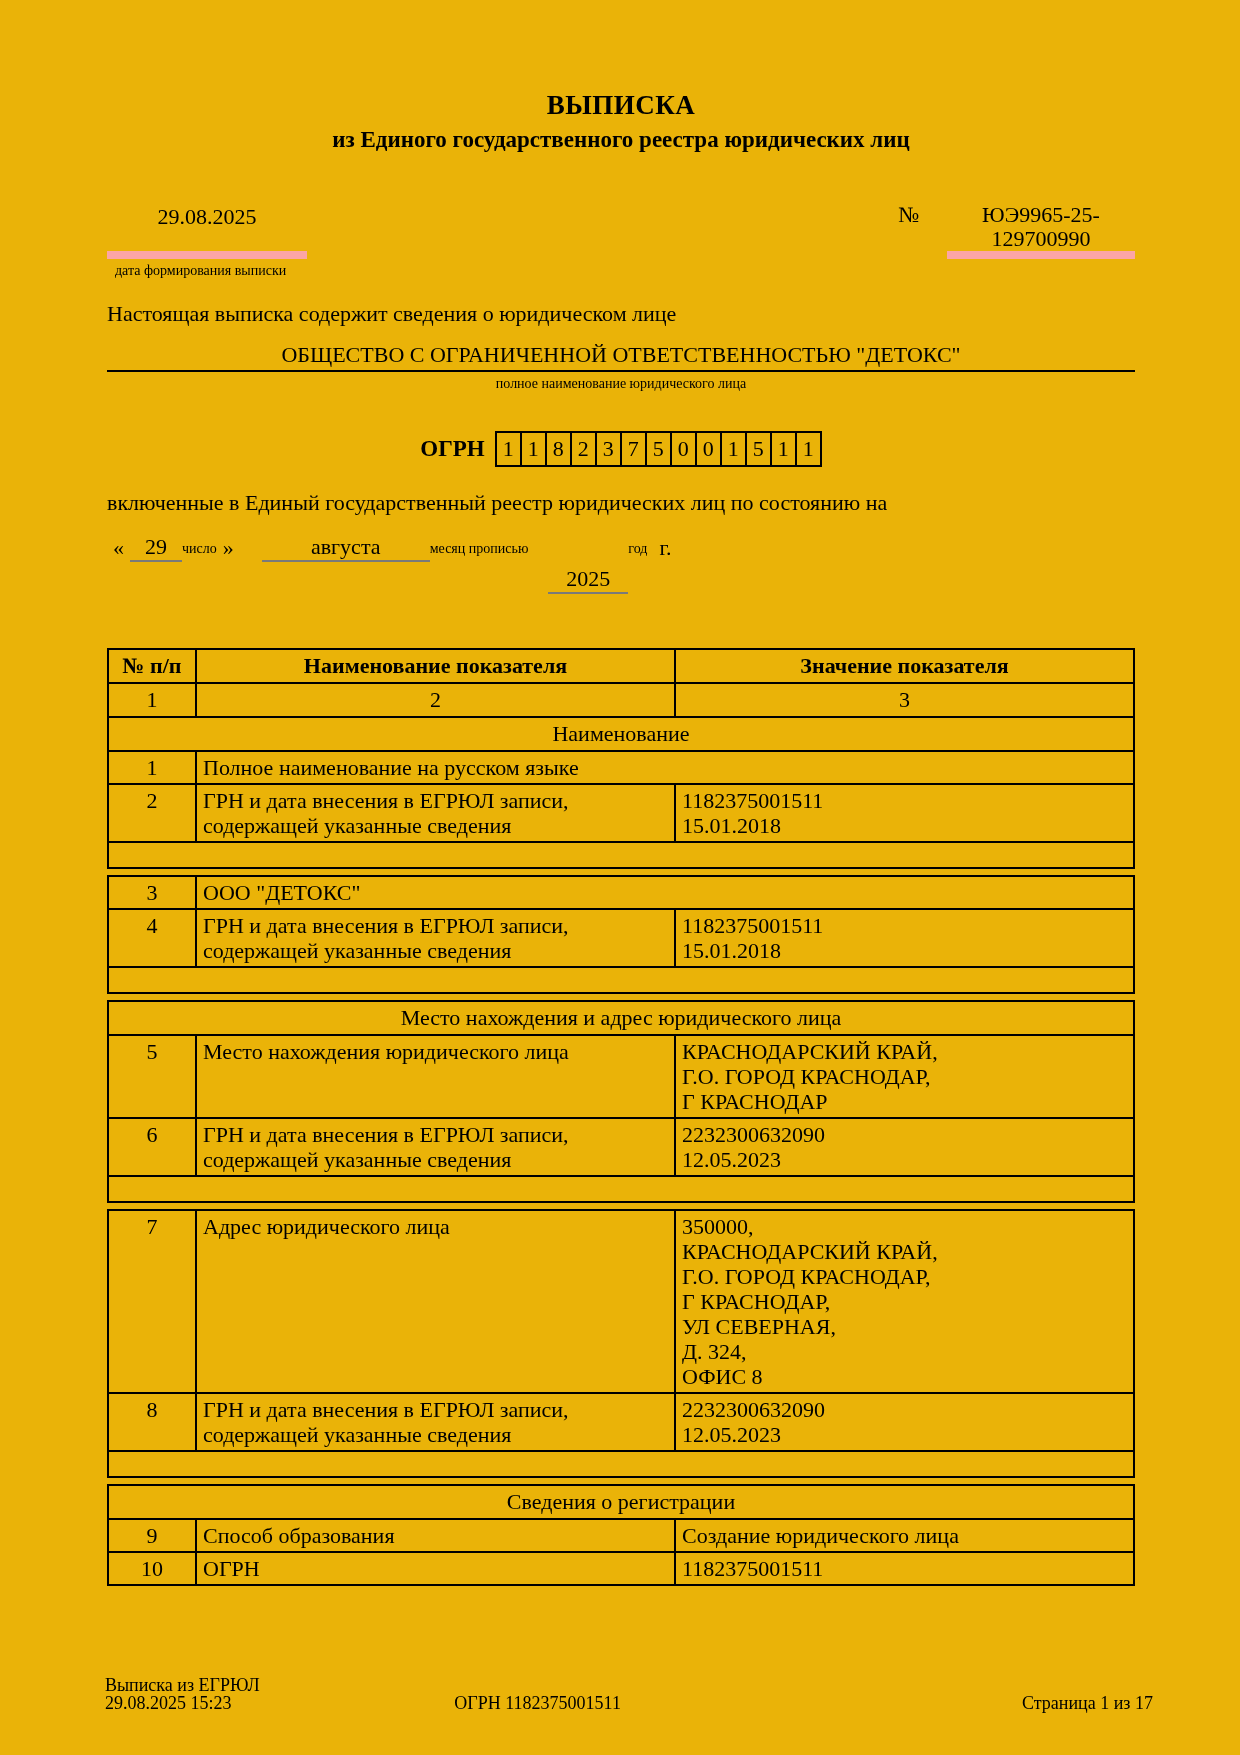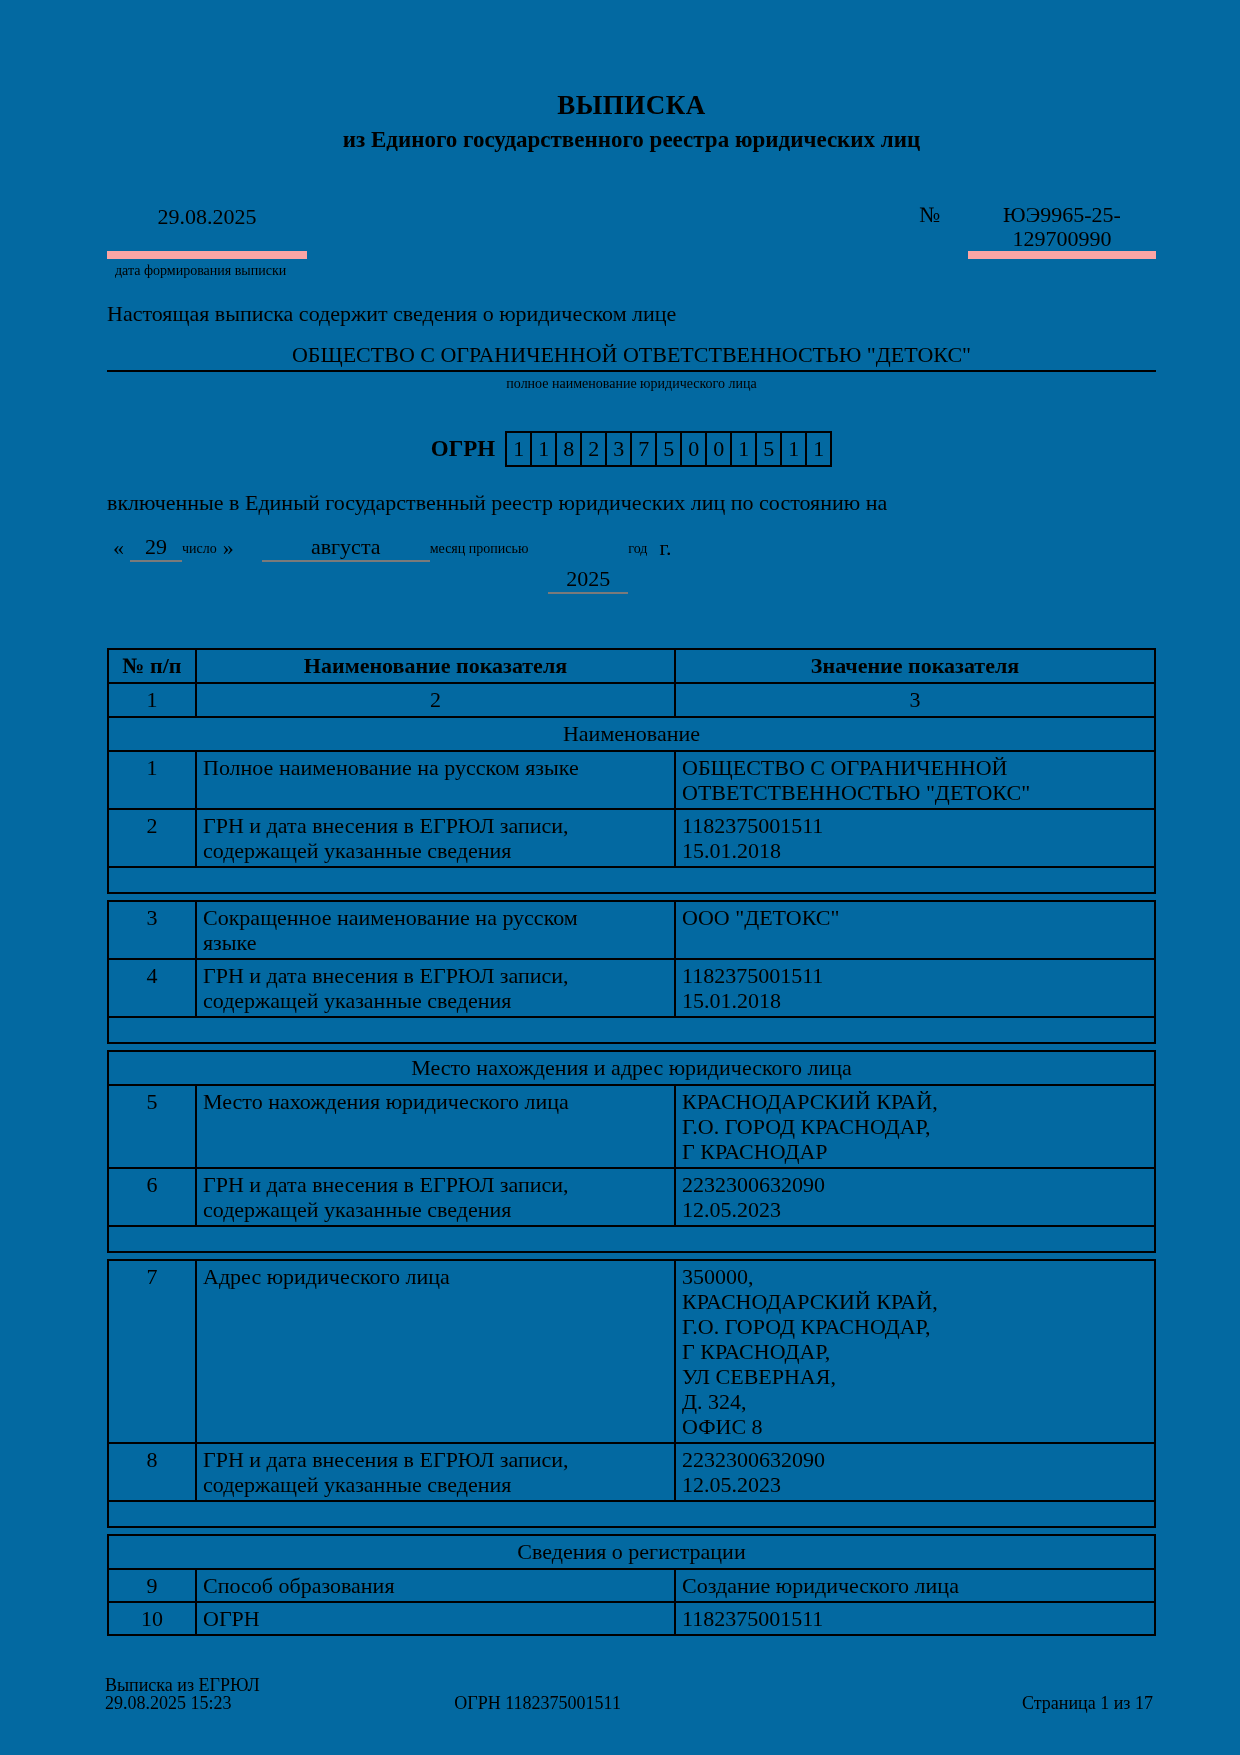--- a/index.html
+++ b/index.html
@@ -1,22 +1,22 @@
 <!DOCTYPE html>
 <html><head>
 <meta charset="utf-8">
 <style>
   html,body{margin:0;padding:0;background:#fff;}
   .page{
     position:relative;
     width:1240px;height:1755px;
-    background:#0369a1;color:#000;
+    background:#eab308;color:#000;
     font-family:"Liberation Serif","DejaVu Serif",serif;
     box-sizing:border-box;
-    padding:90px 84px 0 107px;
+    padding:90px 105px 0 107px;
     overflow:hidden;
   }
   .title{font-size:27px;line-height:30px;font-weight:bold;text-align:center;letter-spacing:.5px;}
   .subtitle{font-size:23px;line-height:27px;font-weight:bold;text-align:center;margin-top:6px;}
 
   .meta-row{display:flex;justify-content:space-between;align-items:flex-start;margin-top:50px;}
   .mblock{height:48px;border-bottom:8px solid #fca5a5;box-sizing:content-box;}
   .date-block{width:200px;text-align:center;font-size:22px;line-height:27px;}
   .date-label{font-size:14px;line-height:15px;margin-top:4px;padding-left:8px;text-align:left;color:#000;}
   .number-group{display:flex;align-items:flex-start;}
@@ -143,37 +143,33 @@
         </div>
         <div class="trow">
           <div class="tcell ncell">1</div>
           <div class="tcell ncell">2</div>
           <div class="tcell ncell">3</div>
         </div>
         <div class="trow section-row">Наименование</div>
         <div class="trow">
           <div class="tcell cell-num">1</div>
           <div class="tcell cell-name">Полное наименование на русском языке</div>
-          <div class="tcell cell-value">ОБЩЕСТВО С ОГРАНИЧЕННОЙ
-ОТВЕТСТВЕННОСТЬЮ "ДЕТОКС"</div>
         </div>
         <div class="trow">
           <div class="tcell cell-num">2</div>
           <div class="tcell cell-name">ГРН и дата внесения в ЕГРЮЛ записи,
 содержащей указанные сведения</div>
           <div class="tcell cell-value">1182375001511
 15.01.2018</div>
         </div>
         <div class="trow empty-row"></div>
       </div>
       <div class="block">
         <div class="trow">
           <div class="tcell cell-num">3</div>
-          <div class="tcell cell-name">Сокращенное наименование на русском
-языке</div>
           <div class="tcell cell-value">ООО "ДЕТОКС"</div>
         </div>
         <div class="trow">
           <div class="tcell cell-num">4</div>
           <div class="tcell cell-name">ГРН и дата внесения в ЕГРЮЛ записи,
 содержащей указанные сведения</div>
           <div class="tcell cell-value">1182375001511
 15.01.2018</div>
         </div>
         <div class="trow empty-row"></div>

